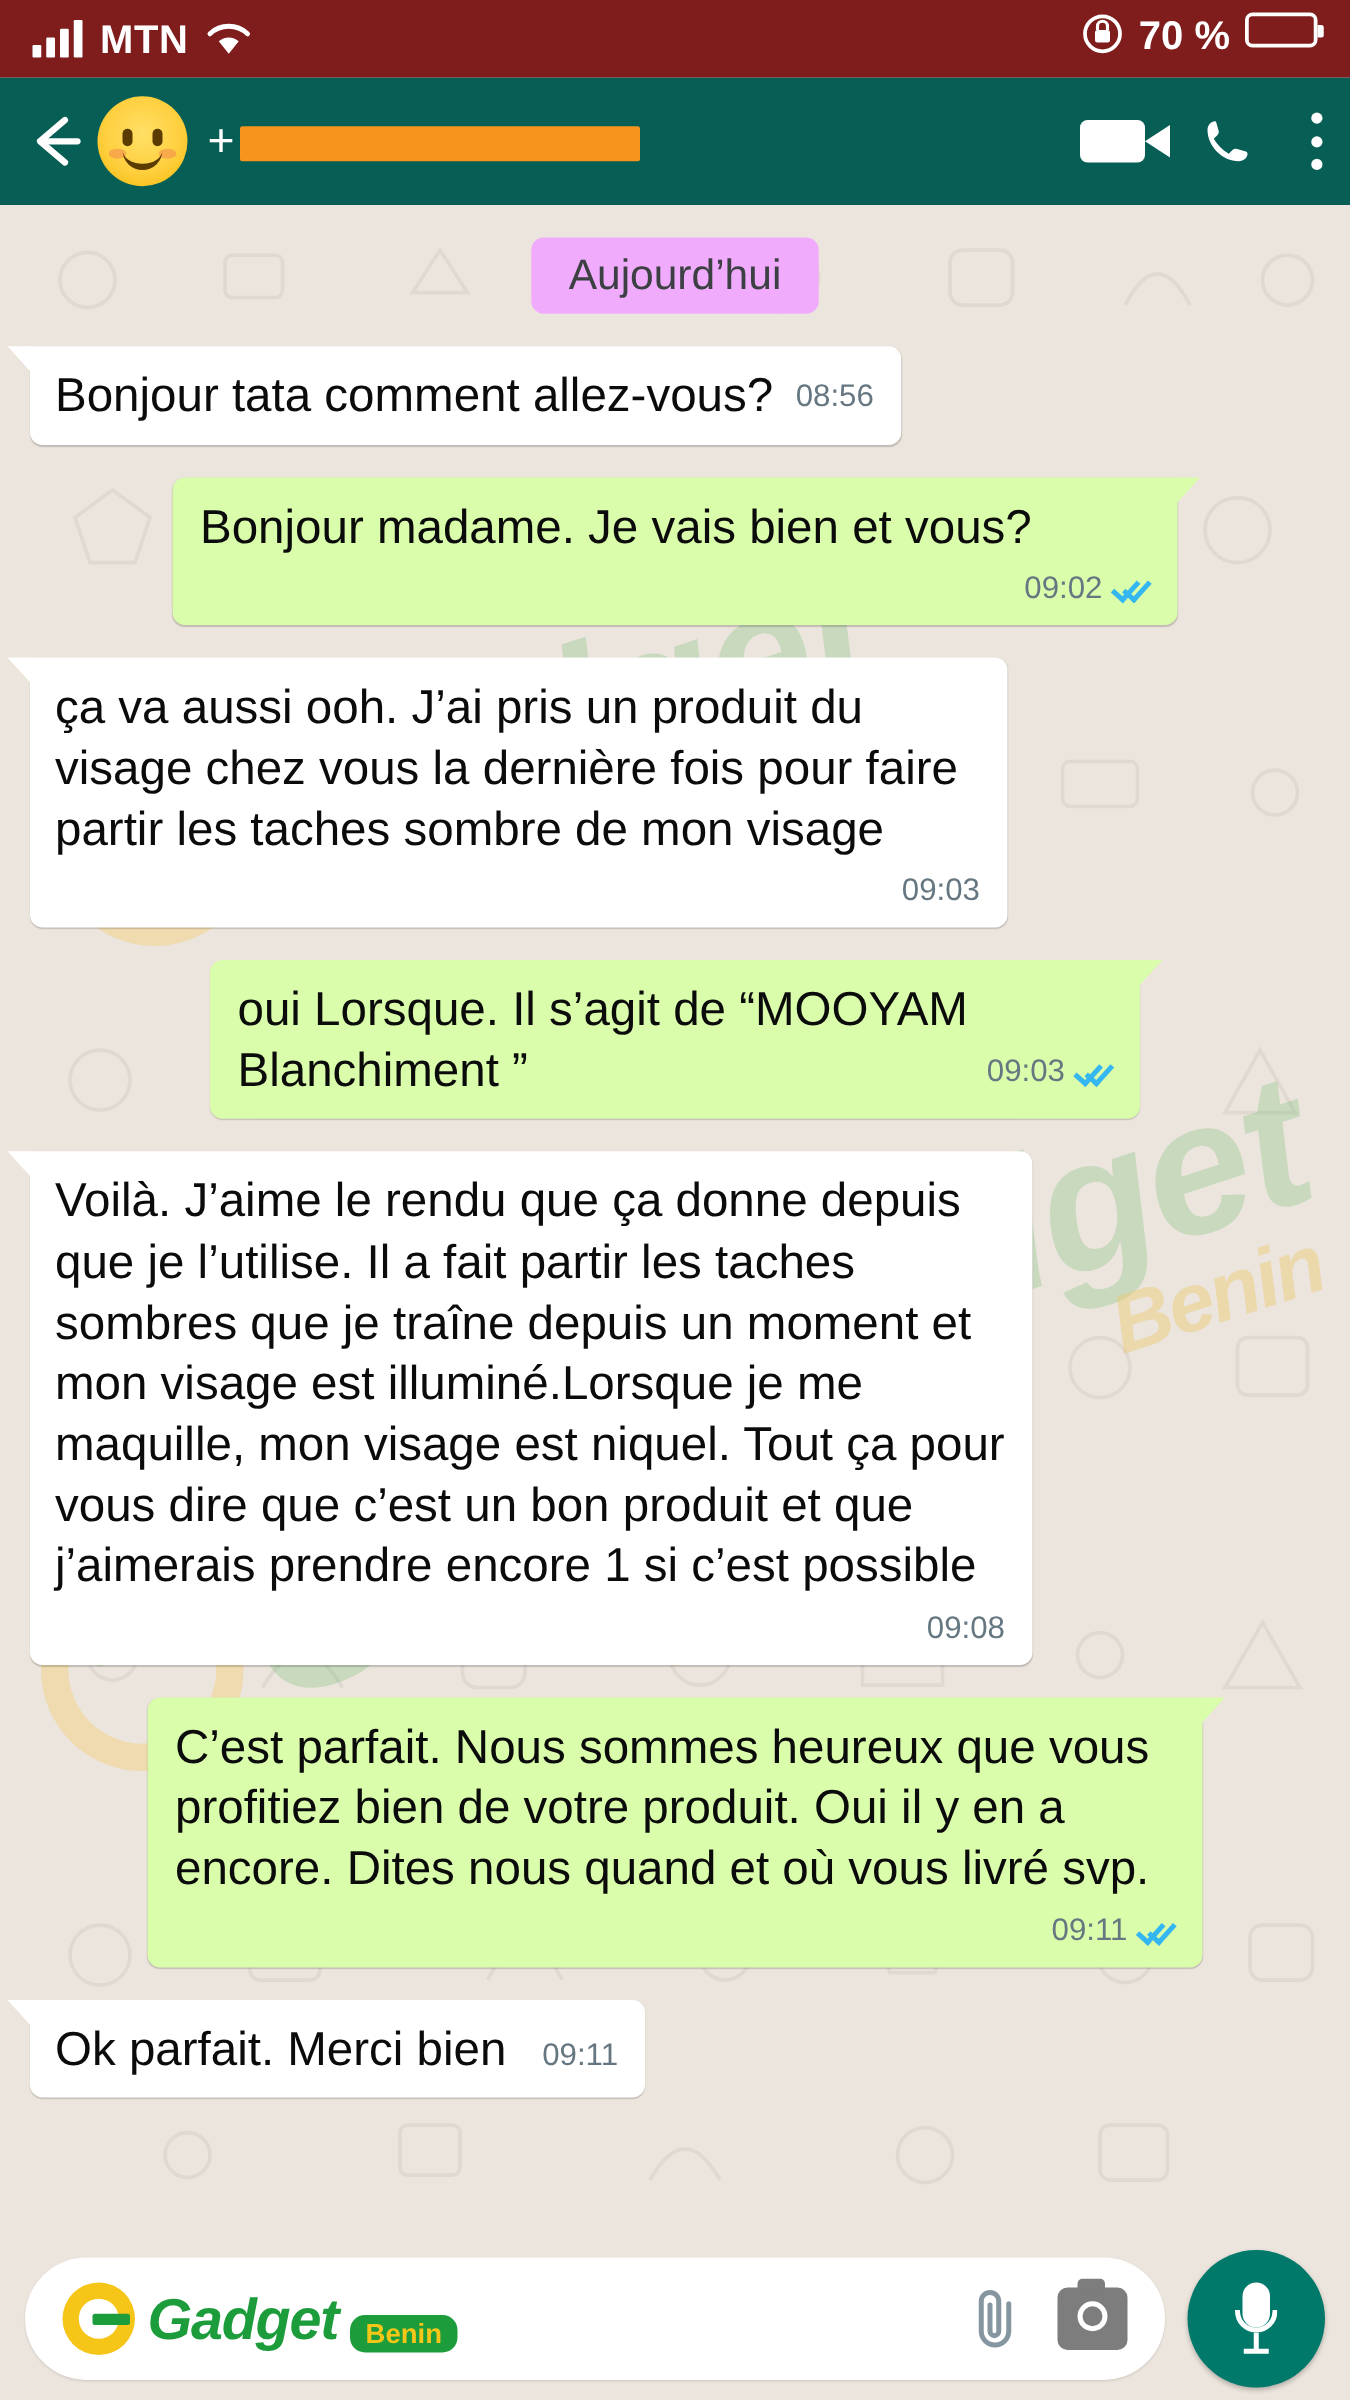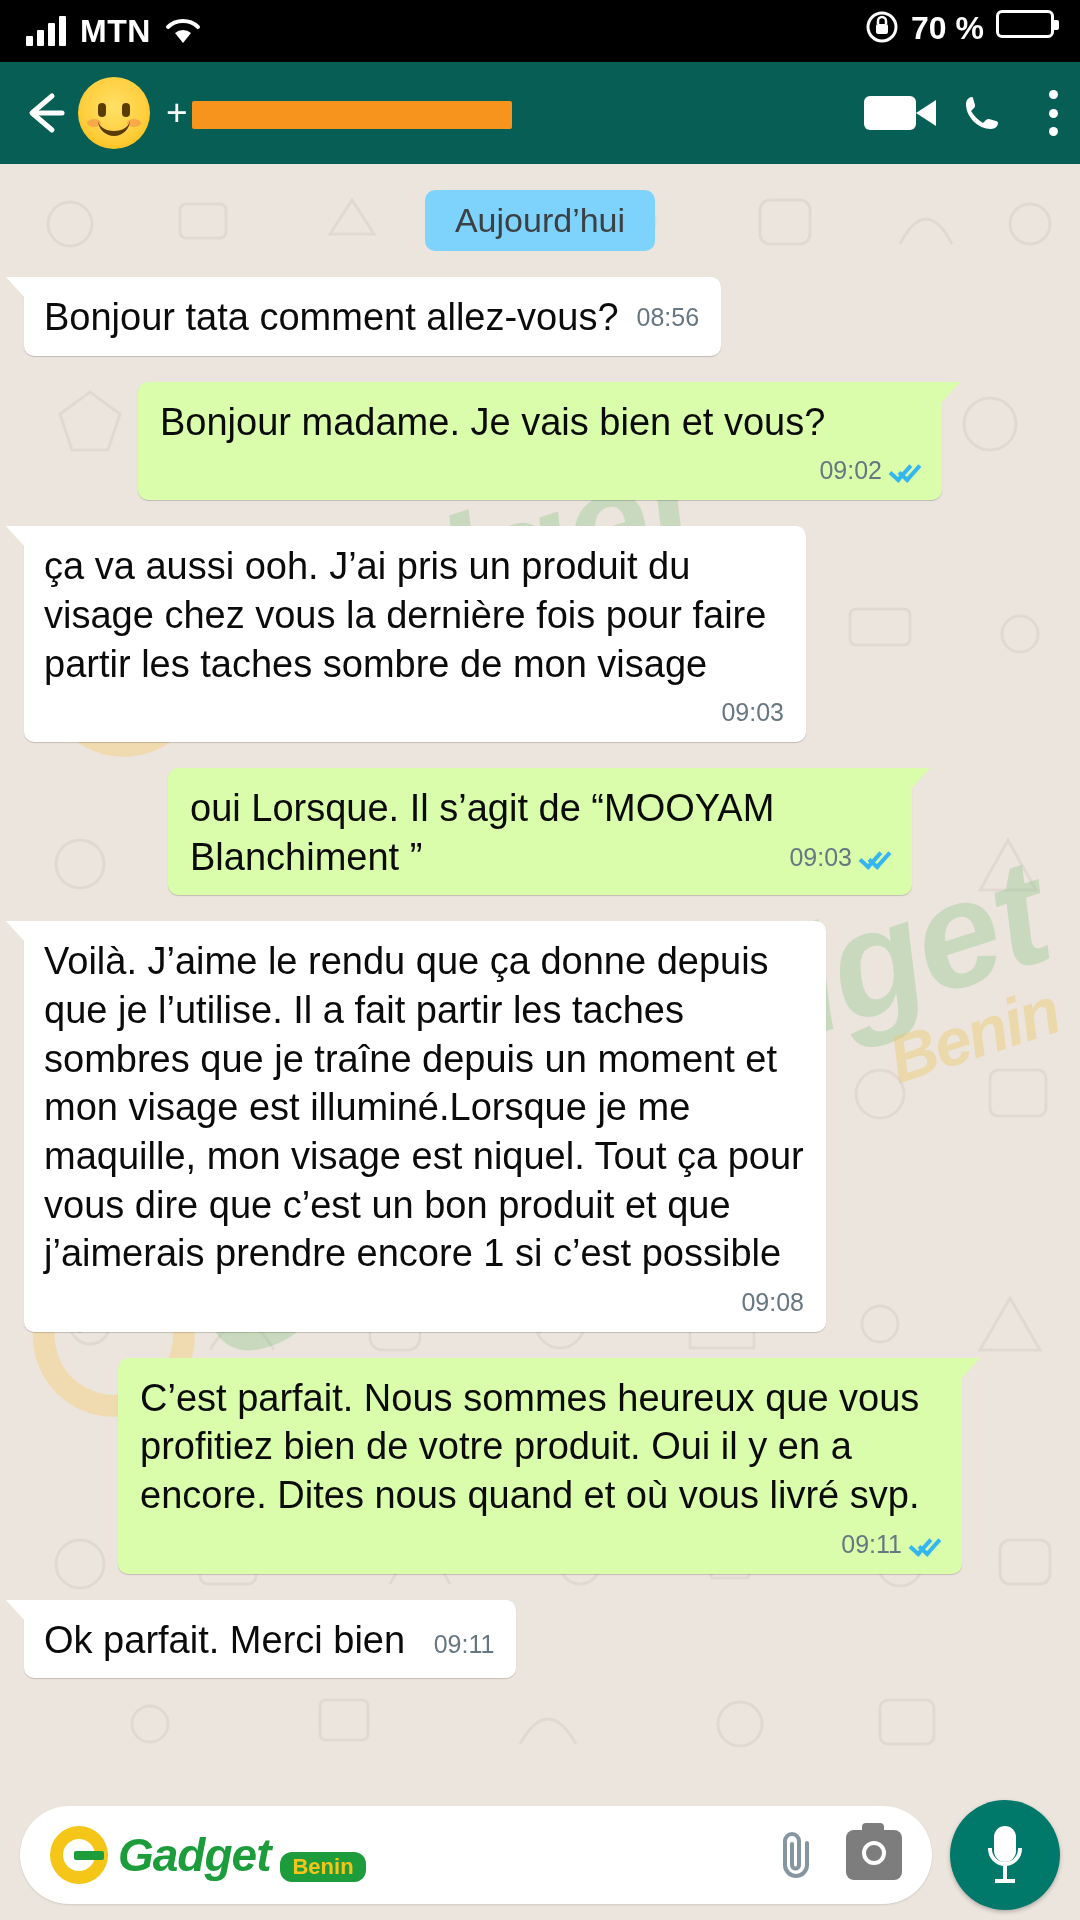--- a/index.html
+++ b/index.html
@@ -15,21 +15,21 @@
     width: 1080px;
     height: 1920px;
     overflow: hidden;
     background: #ece5dd;
   }
 
   
   .statusbar {
     position: relative;
     height: 62px;
-    background: #000000;
+    background: #7f1d1d;
     color: #ffffff;
     display: flex;
     align-items: center;
     padding: 0 26px;
     box-sizing: border-box;
     font-size: 31px;
   }
   .sb-left {
     display: flex;
     align-items: center;
@@ -258,21 +258,21 @@
 
   .msgs {
     position: relative;
     z-index: 3;
     padding: 26px 24px 0 24px;
   }
   .day-chip {
     display: block;
     margin: 0 auto 26px auto;
     width: fit-content;
-    background: #7dd3fc;
+    background: #f0abfc;
     color: #3c4043;
     border-radius: 10px;
     padding: 11px 30px;
     font-size: 34px;
   }
   .row { display: flex; margin-bottom: 26px; }
   .row.in  { justify-content: flex-start; }
   .row.out { justify-content: center; }
   .bubble {
     position: relative;

